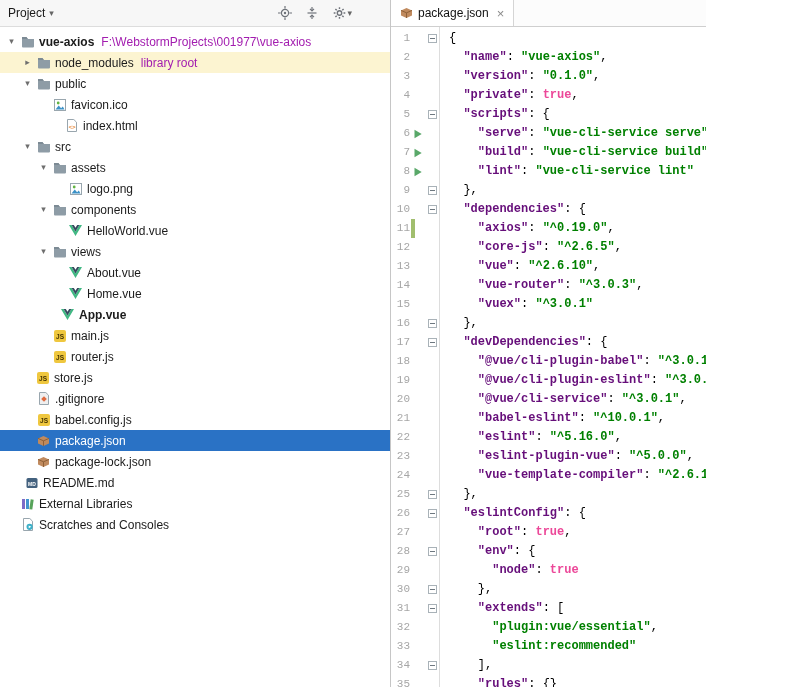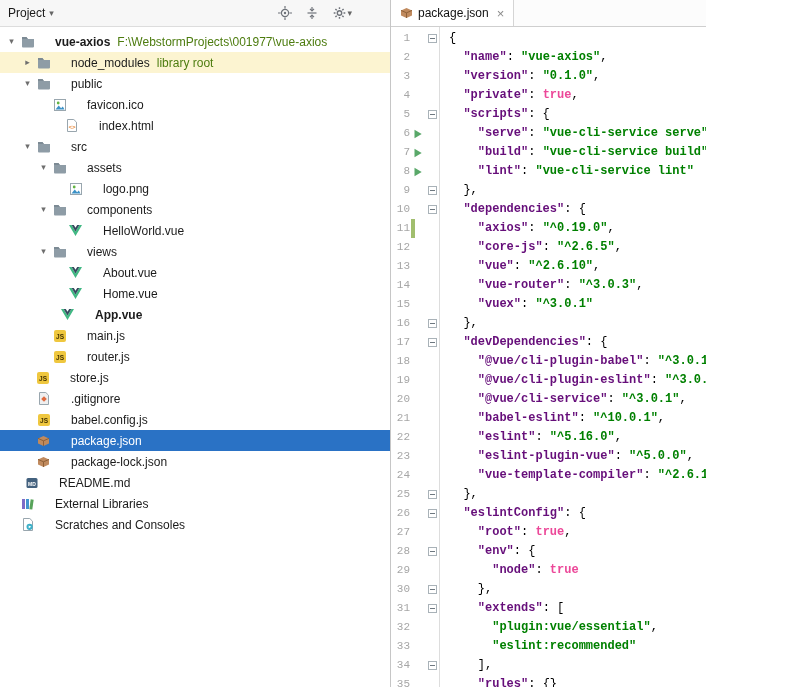--- a/index.html
+++ b/index.html
@@ -12,23 +12,23 @@
   .pane-header{height:27px;display:flex;align-items:center;padding:0 8px;border-bottom:1px solid #DDDDDD;background:#F7F7F7;flex:0 0 27px}
   .pane-title{font-size:12px;color:#1a1a1a;display:flex;align-items:center;gap:4px;cursor:default}
   .caret{font-size:9px;color:#666;line-height:1}
   .header-icons{margin-left:auto;display:flex;align-items:center;gap:13px;padding-right:30px}
   .hicon{display:inline-flex;align-items:center;cursor:pointer}
   .tree{flex:1;overflow:hidden;padding-top:4px}
   .tree-row{height:21px;display:flex;align-items:center;font-size:12px;color:#1b1b1b;white-space:nowrap;cursor:default}
   .chev{width:15px;flex:0 0 15px;text-align:center;font-size:9px;color:#6E6E6E;line-height:1}
   .ticon{width:17px;flex:0 0 17px;display:inline-flex;justify-content:center;align-items:center}
   .ticon svg{display:block}
-  .tlabel{margin-left:19px}
+  .tlabel{margin-left:3px}
   .bold{font-weight:bold}
-  .thint{margin-left:7px;color:#4d7c0f}
+  .thint{margin-left:7px;color:#a21caf}
   .tree-row.highlight{background:#FCF4D1}
   .tree-row.selected{background:#2A72C5;color:#fff}
   .tree-row.selected .chev{color:#E8F0FA}
 
   
   .editor-pane{flex:1;display:flex;flex-direction:column;background:#fff;min-width:0}
   .tab-bar{height:27px;flex:0 0 27px;display:flex;align-items:stretch;border-bottom:1px solid #CFCFCF;background:#FCFCFC}
   .tab{display:flex;align-items:center;gap:5px;padding:0 9px;background:#fff;border-right:1px solid #D5D5D5;font-size:12px;color:#111;cursor:pointer}
   .tab-icon svg{display:block}
   .tab-close{color:#8a8a8a;font-size:13px;margin-left:3px;cursor:pointer;line-height:1}

